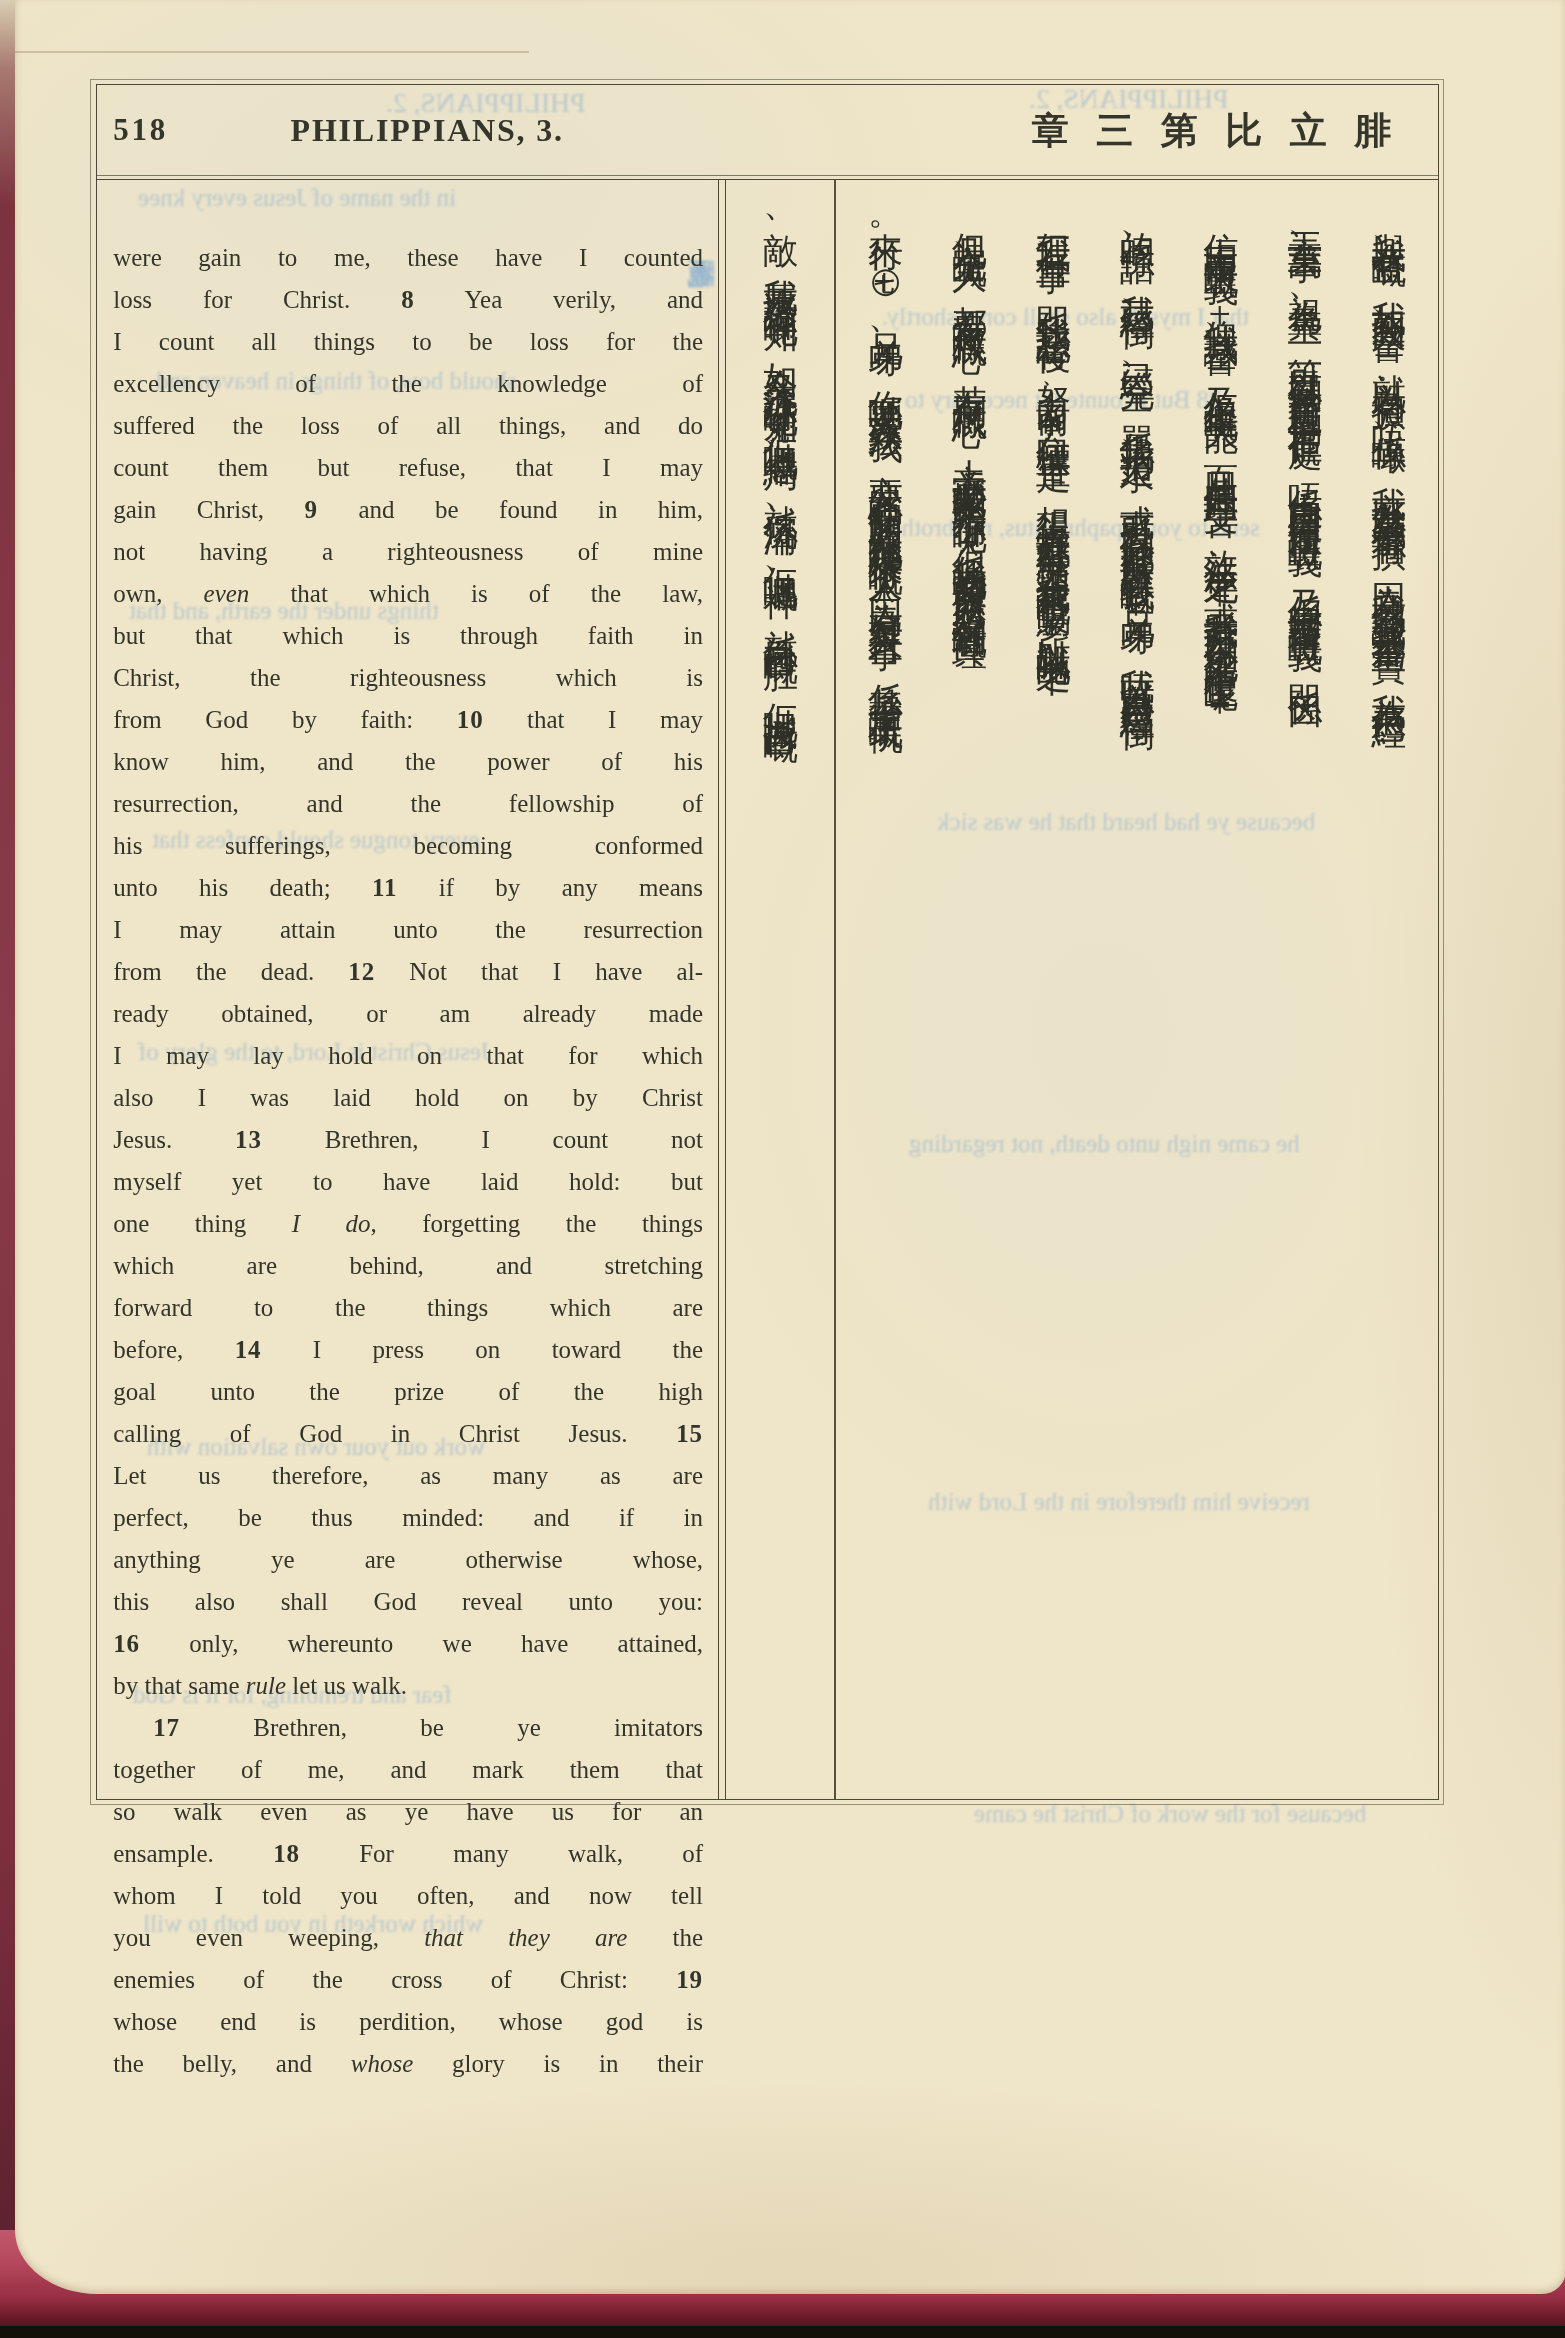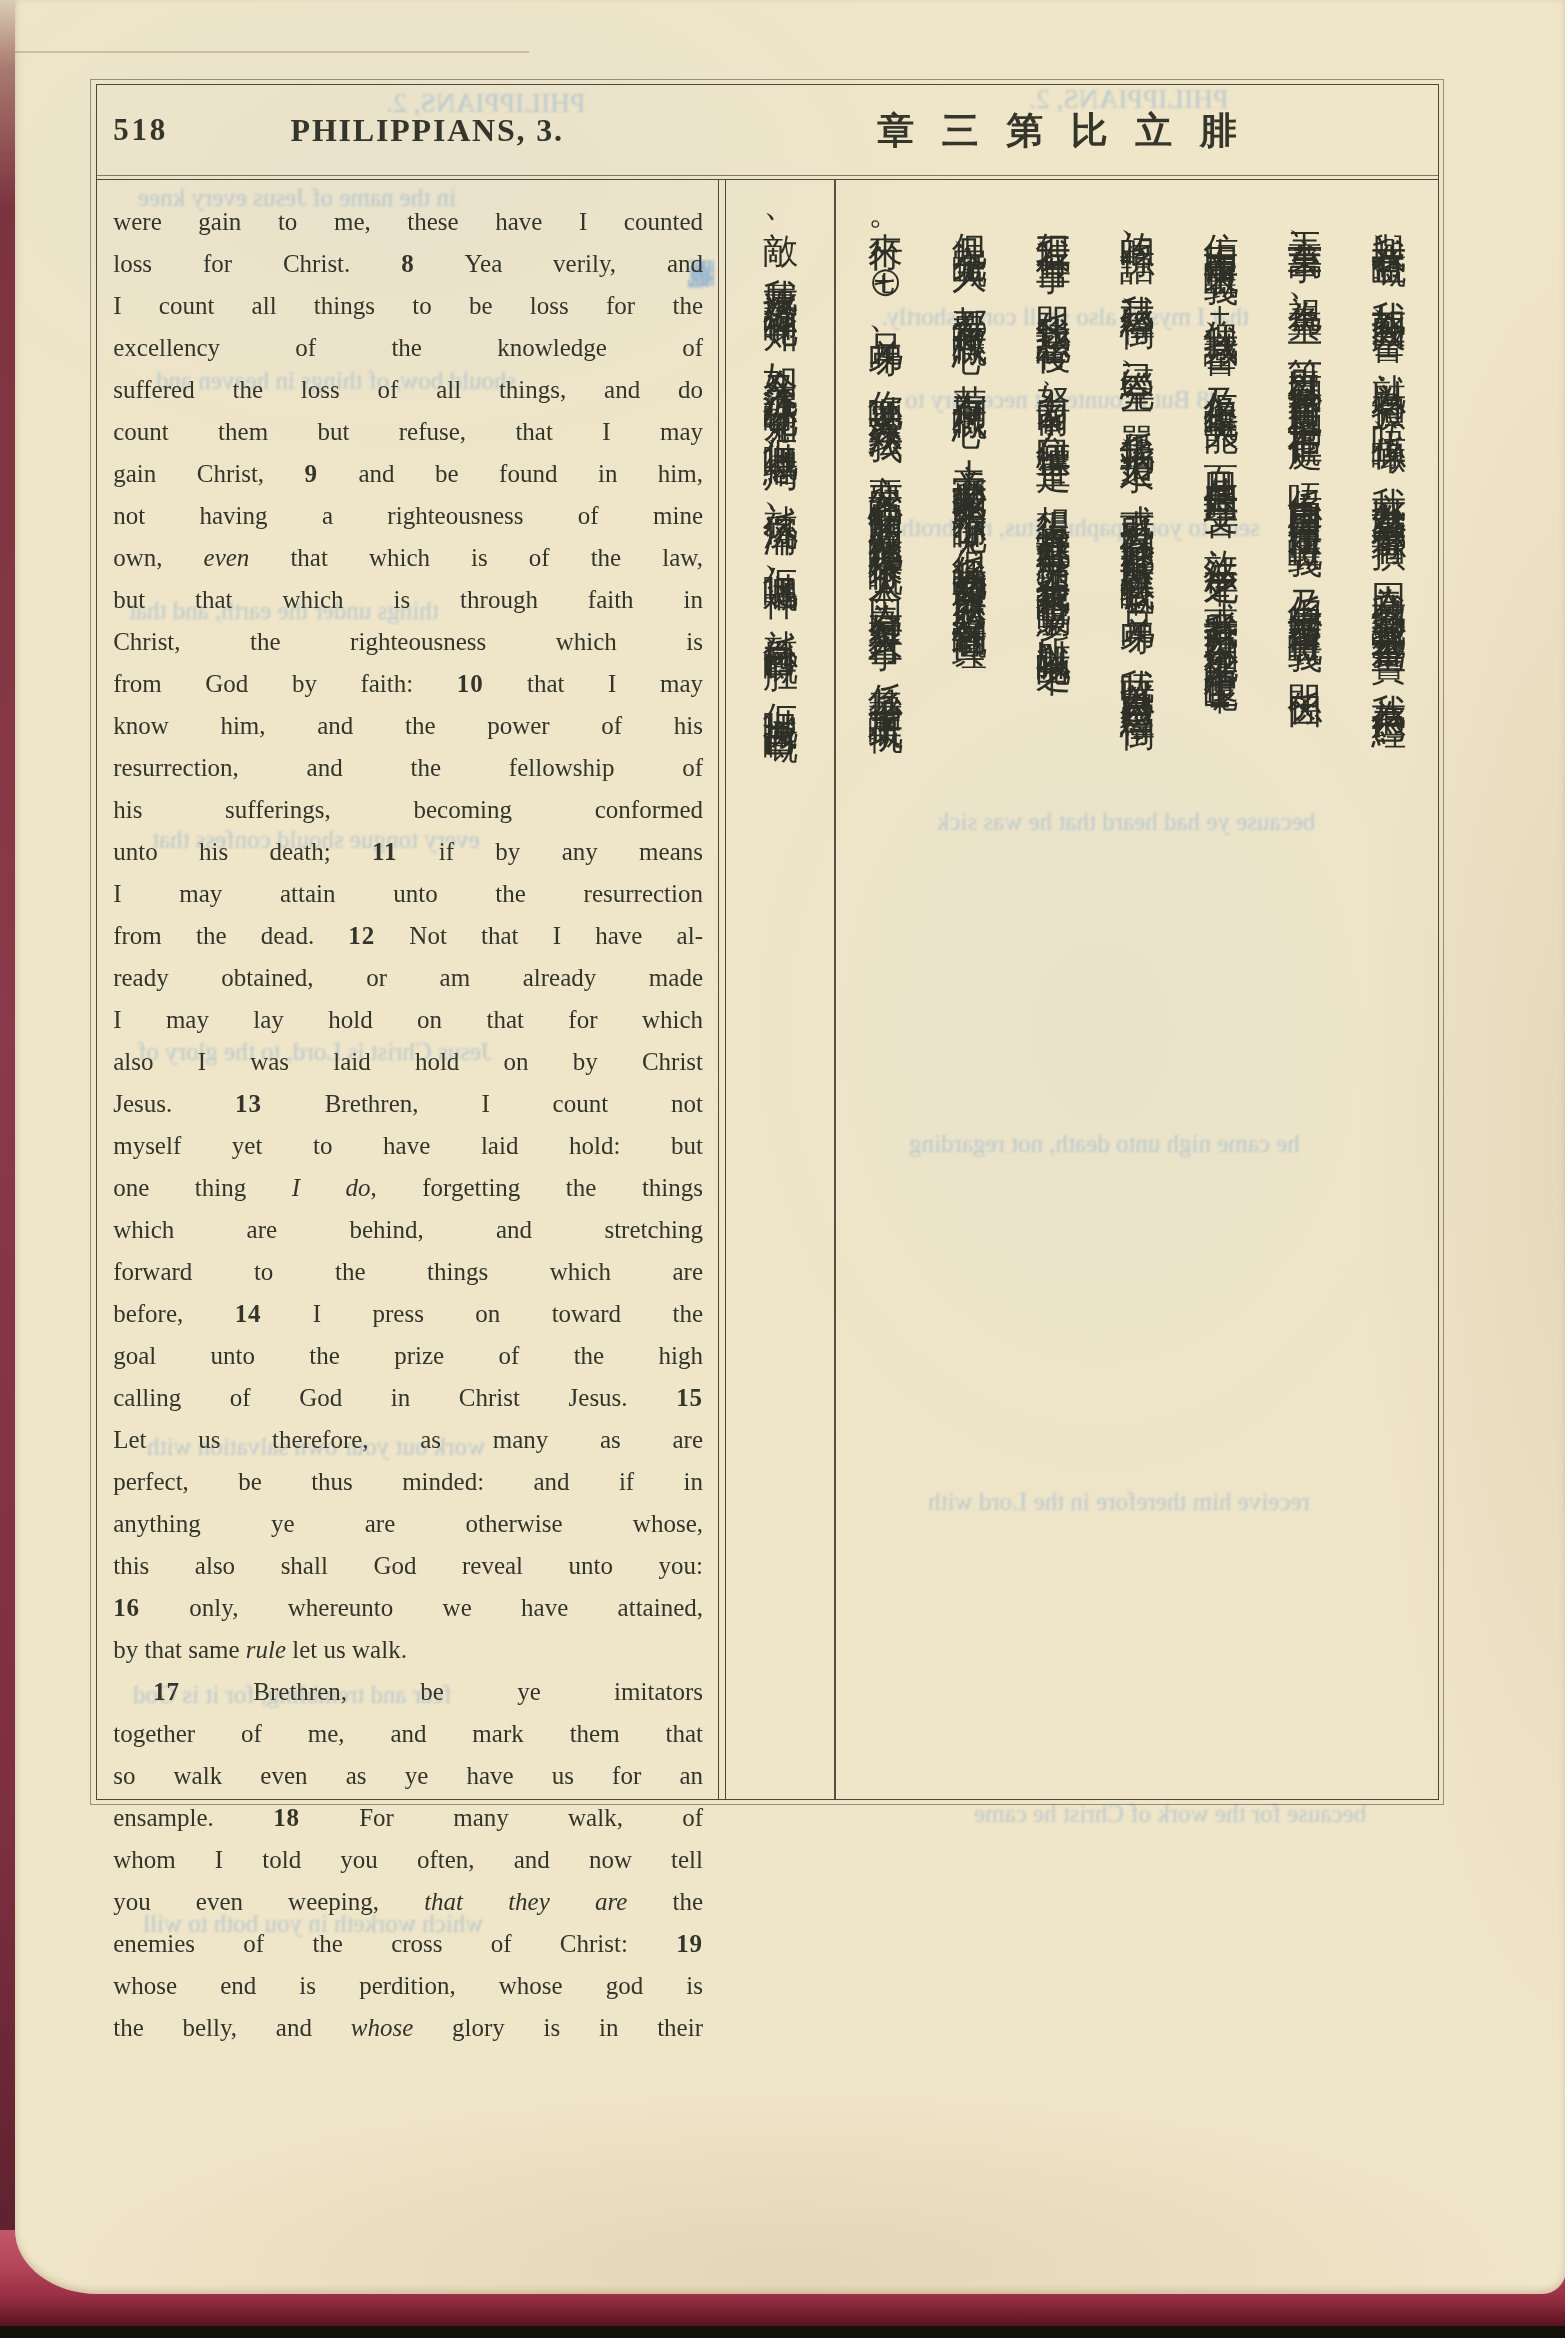--- a/index.html
+++ b/index.html
@@ -55,32 +55,33 @@
   }
   .pnum{
     position:absolute;left:16.5px;top:0;line-height:90px;
     font-size:31px;font-weight:bold;letter-spacing:2.8px;color:#34362c;
   }
   .hen{
     position:absolute;left:55px;width:551px;top:0;line-height:90px;text-align:center;
     font-size:32px;font-weight:bold;letter-spacing:1.8px;color:#34362c;
   }
   .hzh{
-    position:absolute;left:753px;width:569px;top:0;line-height:90px;text-align:left;
+    position:absolute;left:753px;width:569px;top:0;line-height:90px;text-align:right;
     font-size:37px;font-weight:600;color:#34362c;letter-spacing:27.5px;text-indent:27.5px;
     font-family:"DejaVu Serif","Liberation Serif",serif;
   }
   .content{
     position:absolute;left:0;top:94px;bottom:0;right:0;
     display:flex;flex-direction:row;
   }
   
   .ecol{
     width:621px;box-sizing:border-box;padding:22px 14.7px 9.2px 16.5px;
     color:#33352b;
+    margin-top:36px;
   }
   .eline{
     font-size:25px;line-height:42px;white-space:normal;
     text-align:justify;text-align-last:justify;
   }
   .eline.nojust{text-align-last:left;}
   .eline.indent{text-indent:40px;}
   .eline b{letter-spacing:0.9px;}
   
   .div-double{

